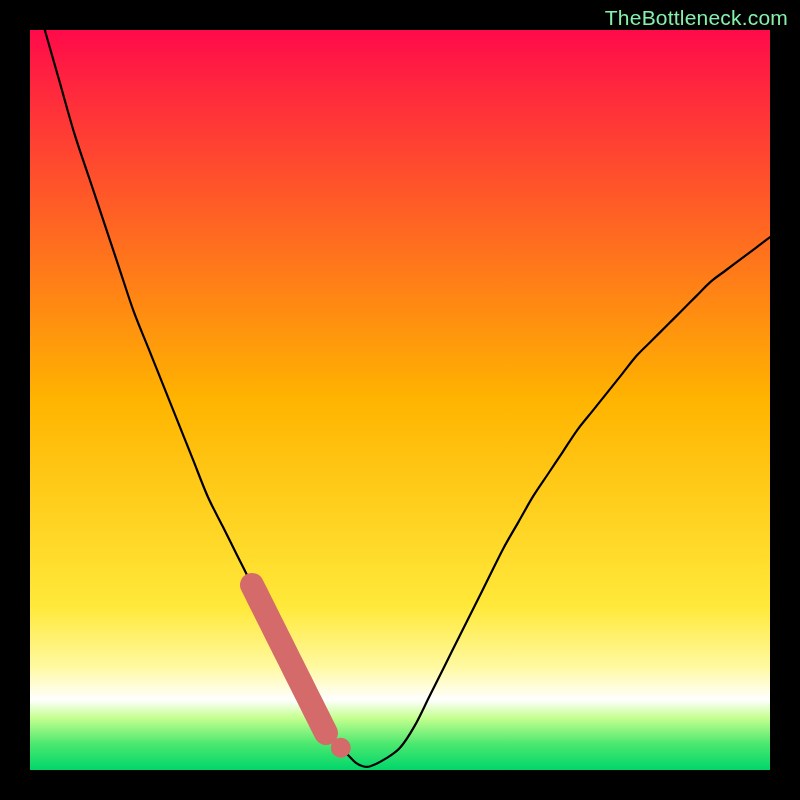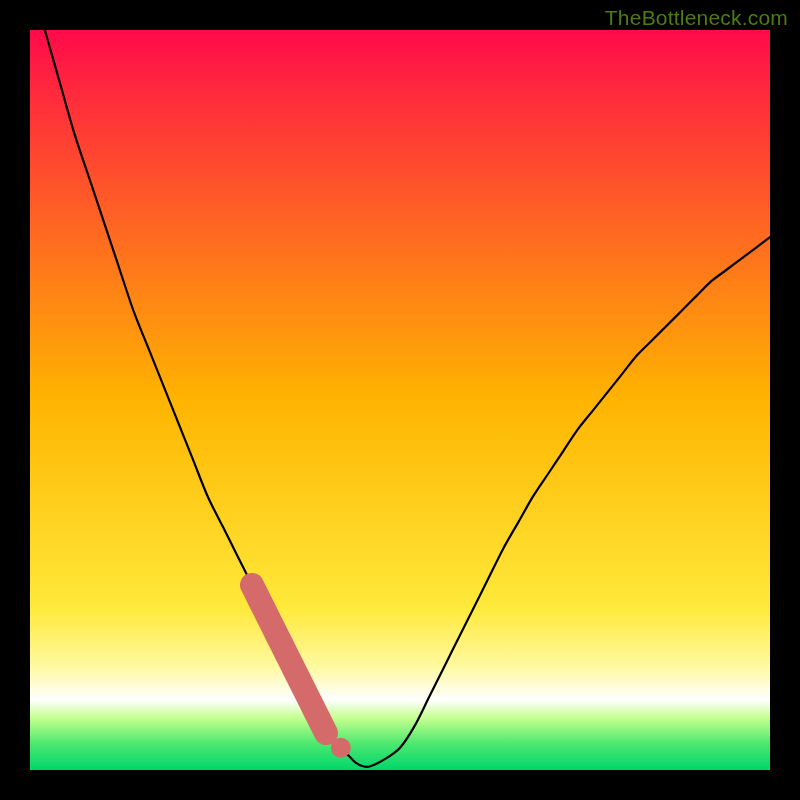--- a/index.html
+++ b/index.html
@@ -20,21 +20,21 @@
     position: absolute;
     left: 30px;
     top: 30px;
     width: 740px;
     height: 740px;
   }
   .watermark {
     position: absolute;
     top: 6px;
     right: 12px;
-    color: #4d7c0f;
+    color: #86efac;
     font-size: 21px;
     font-weight: 500;
     letter-spacing: 0.2px;
     user-select: none;
   }
 </style>
 </head>
 <body>
 
 <div class="frame">

